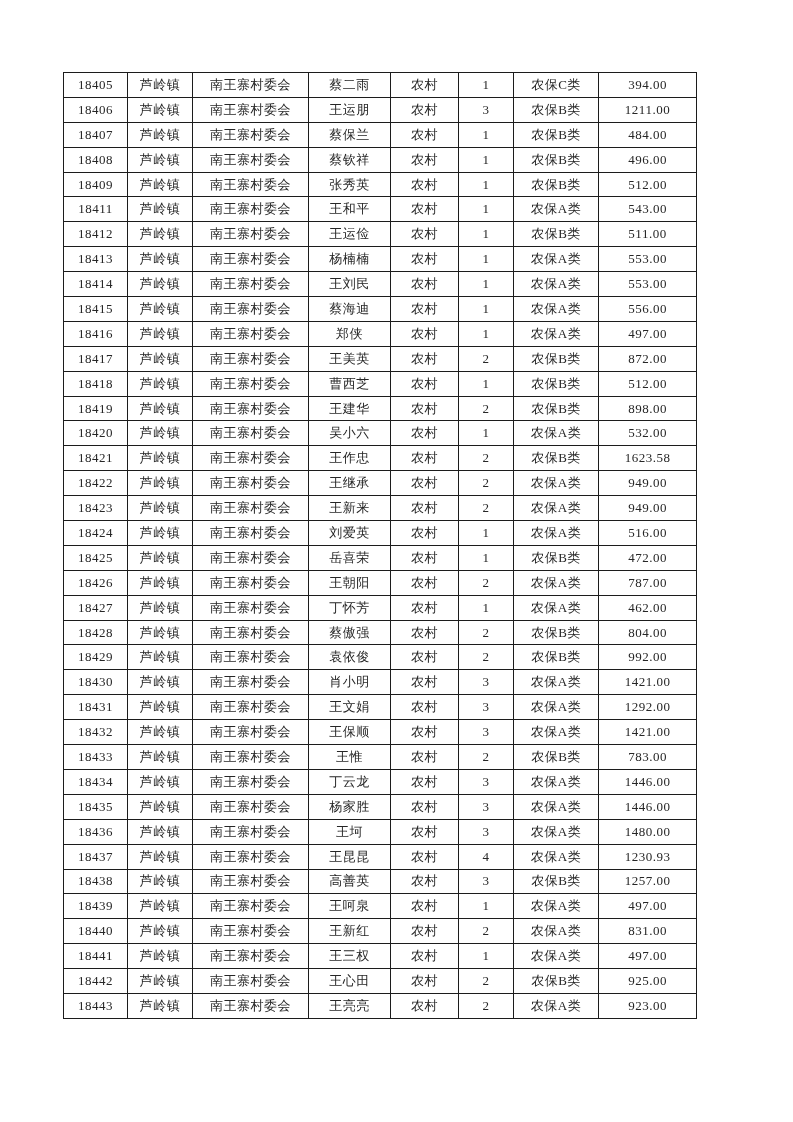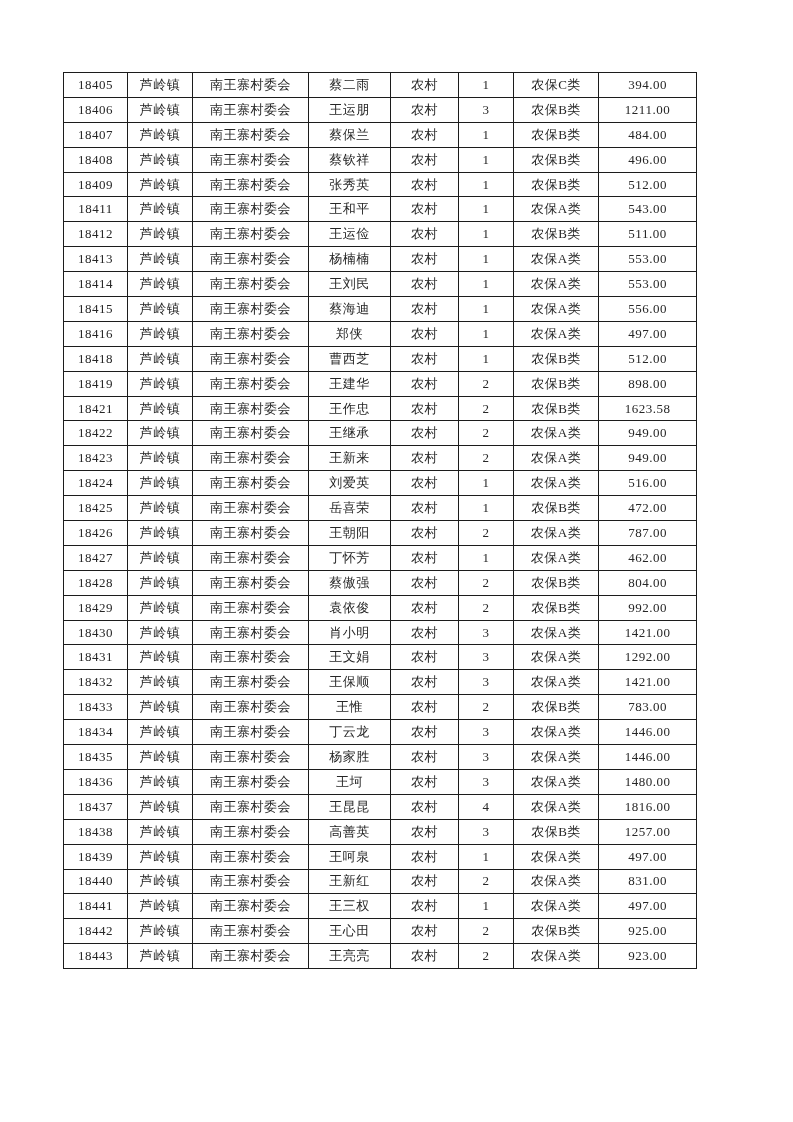--- a/index.html
+++ b/index.html
@@ -159,40 +159,60 @@
           <td class="num">18416</td>
           <td>芦岭镇</td>
           <td>南王寨村委会</td>
           <td>郑侠</td>
           <td>农村</td>
           <td class="num">1</td>
           <td>农保A类</td>
           <td class="num">497.00</td>
         </tr>
         <tr>
+          <td class="num">18417</td>
+          <td>芦岭镇</td>
+          <td>南王寨村委会</td>
+          <td>王美英</td>
+          <td>农村</td>
+          <td class="num">2</td>
+          <td>农保B类</td>
+          <td class="num">872.00</td>
+        </tr>
+        <tr>
           <td class="num">18418</td>
           <td>芦岭镇</td>
           <td>南王寨村委会</td>
           <td>曹西芝</td>
           <td>农村</td>
           <td class="num">1</td>
           <td>农保B类</td>
           <td class="num">512.00</td>
         </tr>
         <tr>
           <td class="num">18419</td>
           <td>芦岭镇</td>
           <td>南王寨村委会</td>
           <td>王建华</td>
           <td>农村</td>
           <td class="num">2</td>
           <td>农保B类</td>
           <td class="num">898.00</td>
         </tr>
         <tr>
+          <td class="num">18420</td>
+          <td>芦岭镇</td>
+          <td>南王寨村委会</td>
+          <td>吴小六</td>
+          <td>农村</td>
+          <td class="num">1</td>
+          <td>农保A类</td>
+          <td class="num">532.00</td>
+        </tr>
+        <tr>
           <td class="num">18421</td>
           <td>芦岭镇</td>
           <td>南王寨村委会</td>
           <td>王作忠</td>
           <td>农村</td>
           <td class="num">2</td>
           <td>农保B类</td>
           <td class="num">1623.58</td>
         </tr>
         <tr>
@@ -346,21 +366,21 @@
           <td class="num">1480.00</td>
         </tr>
         <tr>
           <td class="num">18437</td>
           <td>芦岭镇</td>
           <td>南王寨村委会</td>
           <td>王昆昆</td>
           <td>农村</td>
           <td class="num">4</td>
           <td>农保A类</td>
-          <td class="num">1816.00</td>
+          <td class="num">1230.93</td>
         </tr>
         <tr>
           <td class="num">18438</td>
           <td>芦岭镇</td>
           <td>南王寨村委会</td>
           <td>高善英</td>
           <td>农村</td>
           <td class="num">3</td>
           <td>农保B类</td>
           <td class="num">1257.00</td>

